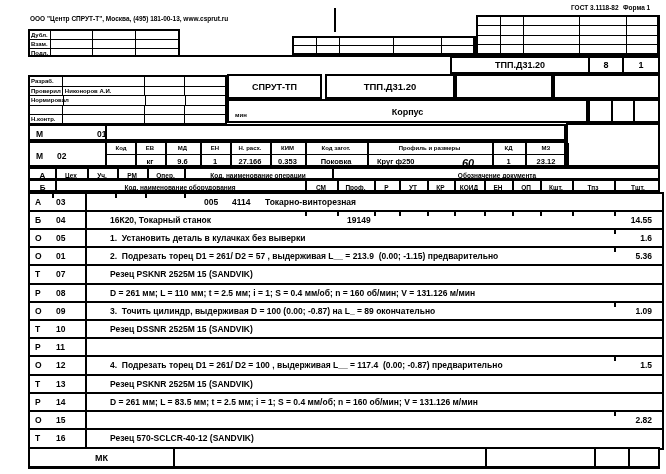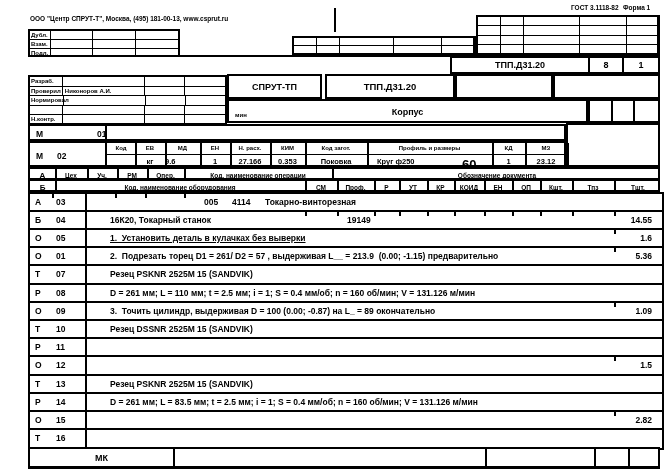--- a/index.html
+++ b/index.html
@@ -176,29 +176,29 @@
       <span class="t " style="left: 105px; width: 30px; top: 2px; text-align: center; font-size: 6px;">ЕВ</span>
       <span class="t " style="left: 135px; width: 35px; top: 2px; text-align: center; font-size: 6px;">МД</span>
       <span class="t " style="left: 170px; width: 30px; top: 2px; text-align: center; font-size: 6px;">ЕН</span>
       <span class="t " style="left: 200px; width: 40px; top: 2px; text-align: center; font-size: 6px;">Н. расх.</span>
       <span class="t " style="left: 240px; width: 35px; top: 2px; text-align: center; font-size: 6px;">КИМ</span>
       <span class="t " style="left: 275px; width: 62px; top: 2px; text-align: center; font-size: 6px;">Код загот.</span>
       <span class="t " style="left: 337px; width: 125px; top: 2px; text-align: center; font-size: 6px;">Профиль и размеры</span>
       <span class="t " style="left: 462px; width: 33px; top: 2px; text-align: center; font-size: 6px;">КД</span>
       <span class="t " style="left: 495px; width: 42px; top: 2px; text-align: center; font-size: 6px;">МЗ</span>
       <span class="t " style="left: 105px; width: 30px; top: 14px; text-align: center; font-size: 7.5px;">кг</span>
-      <span class="t " style="left: 135px; width: 35px; top: 14px; font-size: 7.5px;">9.6</span>
+      <span class="t " style="left: 135px; width: 35px; top: 14px; text-align: center; font-size: 7.5px;">9.6</span>
       <span class="t " style="left: 170px; width: 30px; top: 14px; text-align: center; font-size: 7.5px;">1</span>
       <span class="t " style="left: 200px; width: 40px; top: 14px; text-align: center; font-size: 7.5px;">27.166</span>
       <span class="t " style="left: 240px; width: 35px; top: 14px; text-align: center; font-size: 7.5px;">0.353</span>
       <span class="t " style="left: 275px; width: 62px; top: 14px; text-align: center; font-size: 7.5px;">Поковка</span>
       <span class="t " style="left: 462px; width: 33px; top: 14px; text-align: center; font-size: 7.5px;">1</span>
       <span class="t " style="left: 495px; width: 42px; top: 14px; text-align: center; font-size: 7.5px;">23.12</span>
       <span class="t " style="left: 347px; top: 14px; font-size: 7.5px;">Круг ф250</span>
-      <span class="t " style="left: 432px; top: 14px; font-size: 13px;">60</span>
+      <span class="t " style="left: 432px; top: 14px; font-size: 11px; font-style: italic;">60</span>
     </div>
 
   <div class="t bd" id="hdrA" style="left:28px;top:167px;width:632px;height:13px;">
       <span class="t " style="left: 0px; width: 25px; top: 2px; text-align: center; font-size: 8px;">А</span>
       <span class="t " style="left: 25px; width: 32px; top: 3px; text-align: center; font-size: 6.5px;">Цех</span>
       <span class="t " style="left: 57px; width: 30px; top: 3px; text-align: center; font-size: 6.5px;">Уч.</span>
       <span class="t " style="left: 87px; width: 30px; top: 3px; text-align: center; font-size: 6.5px;">РМ</span>
       <span class="t " style="left: 117px; width: 37px; top: 3px; text-align: center; font-size: 6.5px;">Опер.</span>
       <span class="t " style="left: 154px; width: 148px; top: 3px; text-align: center; font-size: 6.5px;">Код, наименование операции</span>
       <span class="t " style="left: 302px; width: 330px; top: 3px; text-align: center; font-size: 6.5px;">Обозначение документа</span>
@@ -265,21 +265,21 @@
       <span class="t " style="left: 454px; top: 0px; width: 2px; height: 4px; background: rgb(0, 0, 0);"></span>
       <span class="t " style="left: 482px; top: 0px; width: 2px; height: 4px; background: rgb(0, 0, 0);"></span>
       <span class="t " style="left: 510px; top: 0px; width: 2px; height: 4px; background: rgb(0, 0, 0);"></span>
       <span class="t " style="left: 542px; top: 0px; width: 2px; height: 4px; background: rgb(0, 0, 0);"></span>
       <span class="t " style="left: 584px; top: 0px; width: 2px; height: 4px; background: rgb(0, 0, 0);"></span>
     </div>
     <div class="trow" style="top: 227.9px;">
       <span class="t " style="left: 5px; top: 3px;">О</span>
       <span class="t " style="left: 26px; top: 3px;">05</span>
       <span class="t " style="left: 55px; top: 0px; bottom: 0px; width: 2px; background: rgb(0, 0, 0);"></span>
-      <span class="t " style="left: 80px; top: 3px; white-space: pre; text-decoration: underline;">1.  Установить деталь в кулачках без выверки</span>
+      <span class="t " style="left: 80px; top: 3px; white-space: pre;">1.  Установить деталь в кулачках без выверки</span>
       <span class="t " style="right: 10px; top: 3px;">1.6</span>
       <span class="t " style="left: 584px; top: 0px; width: 2px; height: 4px; background: rgb(0, 0, 0);"></span>
     </div>
     <div class="trow" style="top: 246.1px;">
       <span class="t " style="left: 5px; top: 3px;">О</span>
       <span class="t " style="left: 26px; top: 3px;">01</span>
       <span class="t " style="left: 55px; top: 0px; bottom: 0px; width: 2px; background: rgb(0, 0, 0);"></span>
       <span class="t " style="left: 80px; top: 3px; white-space: pre;">2.  Подрезать торец D1 = 261/ D2 = 57 , выдерживая L__ = 213.9  (0.00; -1.15) предварительно</span>
       <span class="t " style="right: 10px; top: 3px;">5.36</span>
       <span class="t " style="left: 584px; top: 0px; width: 2px; height: 4px; background: rgb(0, 0, 0);"></span>
@@ -312,20 +312,21 @@
     </div>
     <div class="trow" style="top: 337.1px;">
       <span class="t " style="left: 5px; top: 3px;">Р</span>
       <span class="t " style="left: 26px; top: 3px;">11</span>
       <span class="t " style="left: 55px; top: 0px; bottom: 0px; width: 2px; background: rgb(0, 0, 0);"></span>
     </div>
     <div class="trow" style="top: 355.3px;">
       <span class="t " style="left: 5px; top: 3px;">О</span>
       <span class="t " style="left: 26px; top: 3px;">12</span>
       <span class="t " style="left: 55px; top: 0px; bottom: 0px; width: 2px; background: rgb(0, 0, 0);"></span>
+      <span class="t " style="left: 80px; top: 3px; white-space: pre;">4.  Подрезать торец D1 = 261/ D2 = 100 , выдерживая L__ = 117.4  (0.00; -0.87) предварительно</span>
       <span class="t " style="right: 10px; top: 3px;">1.5</span>
       <span class="t " style="left: 584px; top: 0px; width: 2px; height: 4px; background: rgb(0, 0, 0);"></span>
     </div>
     <div class="trow" style="top: 373.5px;">
       <span class="t " style="left: 5px; top: 3px;">Т</span>
       <span class="t " style="left: 26px; top: 3px;">13</span>
       <span class="t " style="left: 55px; top: 0px; bottom: 0px; width: 2px; background: rgb(0, 0, 0);"></span>
       <span class="t " style="left: 80px; top: 3px; white-space: pre;">Резец PSKNR 2525M 15 (SANDVIK)</span>
     </div>
     <div class="trow" style="top: 391.7px;">
@@ -338,20 +339,21 @@
       <span class="t " style="left: 5px; top: 3px;">О</span>
       <span class="t " style="left: 26px; top: 3px;">15</span>
       <span class="t " style="left: 55px; top: 0px; bottom: 0px; width: 2px; background: rgb(0, 0, 0);"></span>
       <span class="t " style="right: 10px; top: 3px;">2.82</span>
       <span class="t " style="left: 584px; top: 0px; width: 2px; height: 4px; background: rgb(0, 0, 0);"></span>
     </div>
     <div class="trow" style="top: 428.1px;">
       <span class="t " style="left: 5px; top: 3px;">Т</span>
       <span class="t " style="left: 26px; top: 3px;">16</span>
       <span class="t " style="left: 55px; top: 0px; bottom: 0px; width: 2px; background: rgb(0, 0, 0);"></span>
+      <span class="t " style="left: 80px; top: 3px; white-space: pre;">Резец 570-SCLCR-40-12 (SANDVIK)</span>
     </div>
     <div id="mkrow">
     <span class="t f9" style="left:0;width:143px;top:4px;text-align:center;">МК</span>
     <span class="vline" style="left:143px;"></span>
     <span class="vline" style="left:455px;"></span>
     <span class="vline" style="left:564px;"></span>
     <span class="vline" style="left:598px;"></span>
   </div>
 
 </div>

